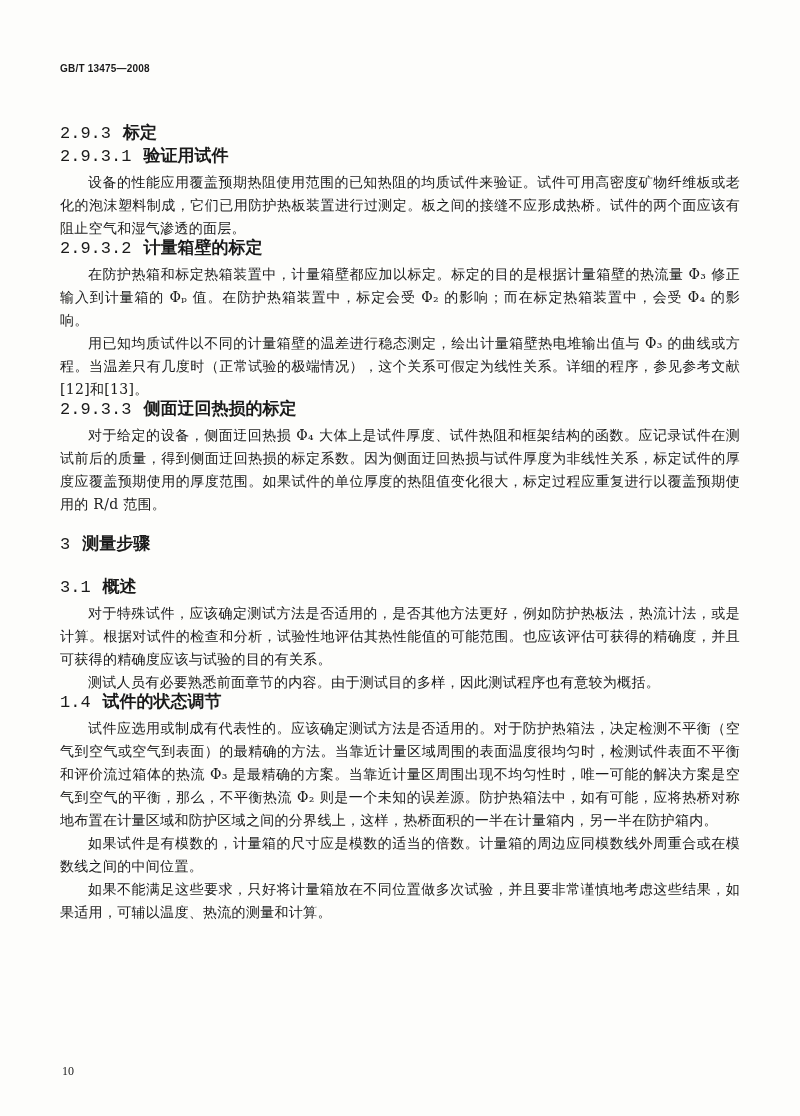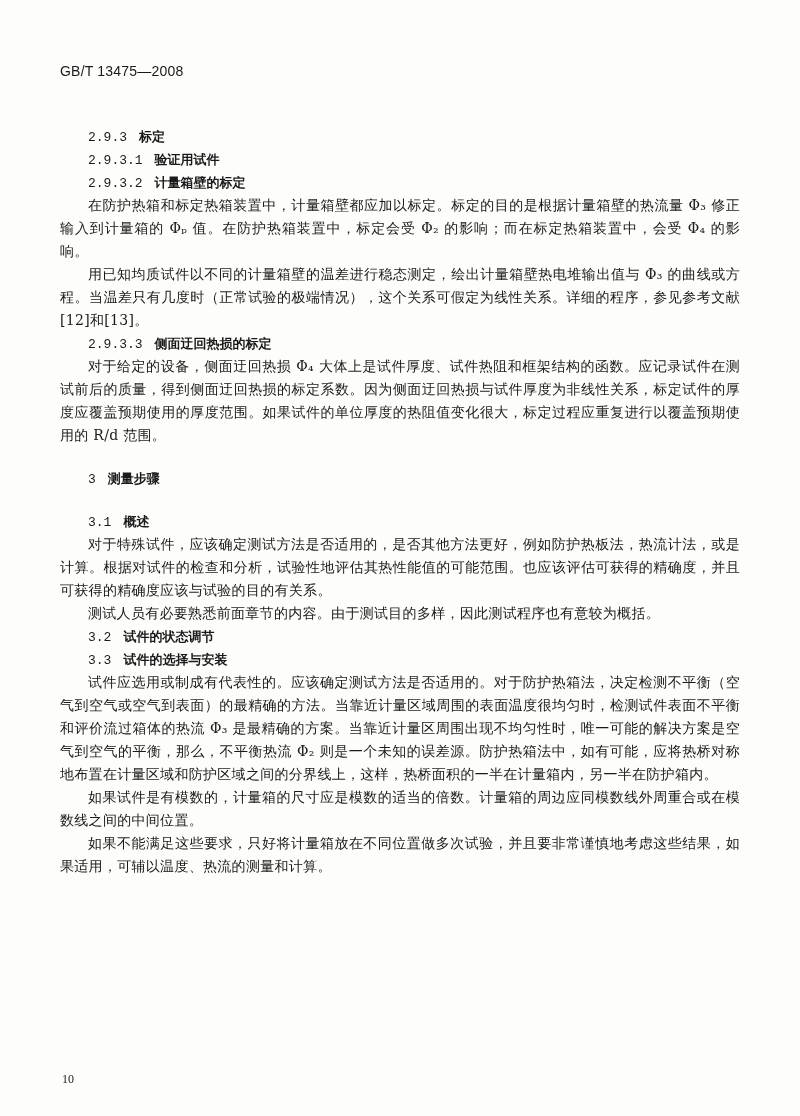--- a/index.html
+++ b/index.html
@@ -5,61 +5,60 @@
   html, body { margin: 0; padding: 0; background: #fdfdfb; }
   body {
     width: 800px; height: 1116px; position: relative; overflow: hidden;
     font-family: "DejaVu Serif", "Liberation Serif", serif;
     color: #1a1a1a;
   }
   .page { position: absolute; left: 0; top: 0; width: 800px; height: 1116px; }
   .std-code {
     position: absolute; left: 60px; top: 63px;
     font-family: "Liberation Sans", "DejaVu Sans", sans-serif;
-    font-weight: normal; font-size: 14px; letter-spacing: 0.2px;
+    font-weight: bold; font-size: 10px; letter-spacing: 0.2px;
   }
   .content { position: absolute; left: 60px; top: 125px; width: 680px; }
   .h {
     font-family: "DejaVu Sans", "Liberation Sans", sans-serif;
-    font-weight: bold; font-size: 13px; line-height: 23px; height: 23px;
+    font-weight: bold; font-size: 17px; line-height: 15px; height: 23px;
     white-space: nowrap;
-    margin-left: 28px;
   }
   .h .num { display: inline-block; font-weight: normal; font-family: "Liberation Mono", "DejaVu Sans Mono", monospace; margin-right: 12px; }
   .p {
     font-size: 14px; line-height: 23px; text-indent: 28px;
     text-align: justify; letter-spacing: 0.3px;
   }
   .gap { height: 20px; }
   .page-num {
     position: absolute; left: 62px; top: 1064px;
-    font-family: "Liberation Serif", serif; font-size: 12px; margin-top: 8px;
+    font-family: "Liberation Serif", serif; font-size: 12px;
   }
 </style>
 </head>
 <body>
 
 <div class="page">
   <div class="std-code">GB/T 13475—2008</div>
 
   <div class="content">
     <div class="h"><span class="num">2.9.3</span><span>标定</span></div>
     <div class="h"><span class="num">2.9.3.1</span><span>验证用试件</span></div>
+    <div class="p">设备的性能应用覆盖预期热阻使用范围的已知热阻的均质试件来验证。试件可用高密度矿物纤维板或老化的泡沫塑料制成，它们已用防护热板装置进行过测定。板之间的接缝不应形成热桥。试件的两个面应该有阻止空气和湿气渗透的面层。</div>
     <div class="h"><span class="num">2.9.3.2</span><span>计量箱壁的标定</span></div>
     <div class="p">在防护热箱和标定热箱装置中，计量箱壁都应加以标定。标定的目的是根据计量箱壁的热流量 Φ₃ 修正输入到计量箱的 Φₚ 值。在防护热箱装置中，标定会受 Φ₂ 的影响；而在标定热箱装置中，会受 Φ₄ 的影响。</div>
     <div class="p">用已知均质试件以不同的计量箱壁的温差进行稳态测定，绘出计量箱壁热电堆输出值与 Φ₃ 的曲线或方程。当温差只有几度时（正常试验的极端情况），这个关系可假定为线性关系。详细的程序，参见参考文献[12]和[13]。</div>
     <div class="h"><span class="num">2.9.3.3</span><span>侧面迂回热损的标定</span></div>
     <div class="p">对于给定的设备，侧面迂回热损 Φ₄ 大体上是试件厚度、试件热阻和框架结构的函数。应记录试件在测试前后的质量，得到侧面迂回热损的标定系数。因为侧面迂回热损与试件厚度为非线性关系，标定试件的厚度应覆盖预期使用的厚度范围。如果试件的单位厚度的热阻值变化很大，标定过程应重复进行以覆盖预期使用的 R/d 范围。</div>
     <div class="gap"></div>
     <div class="h"><span class="num">3</span><span>测量步骤</span></div>
     <div class="gap"></div>
     <div class="h"><span class="num">3.1</span><span>概述</span></div>
     <div class="p">对于特殊试件，应该确定测试方法是否适用的，是否其他方法更好，例如防护热板法，热流计法，或是计算。根据对试件的检查和分析，试验性地评估其热性能值的可能范围。也应该评估可获得的精确度，并且可获得的精确度应该与试验的目的有关系。</div>
     <div class="p">测试人员有必要熟悉前面章节的内容。由于测试目的多样，因此测试程序也有意较为概括。</div>
-    <div class="h"><span class="num">3.2</span><span>试件的状态调节</span></div>
-    <div class="h"><span class="num">3.3</span><span>试件的选择与安装</span></div>
+    <div class="h"><span class="num">1.4</span><span>试件的状态调节</span></div>
     <div class="p">试件应选用或制成有代表性的。应该确定测试方法是否适用的。对于防护热箱法，决定检测不平衡（空气到空气或空气到表面）的最精确的方法。当靠近计量区域周围的表面温度很均匀时，检测试件表面不平衡和评价流过箱体的热流 Φ₃ 是最精确的方案。当靠近计量区周围出现不均匀性时，唯一可能的解决方案是空气到空气的平衡，那么，不平衡热流 Φ₂ 则是一个未知的误差源。防护热箱法中，如有可能，应将热桥对称地布置在计量区域和防护区域之间的分界线上，这样，热桥面积的一半在计量箱内，另一半在防护箱内。</div>
     <div class="p">如果试件是有模数的，计量箱的尺寸应是模数的适当的倍数。计量箱的周边应同模数线外周重合或在模数线之间的中间位置。</div>
     <div class="p">如果不能满足这些要求，只好将计量箱放在不同位置做多次试验，并且要非常谨慎地考虑这些结果，如果适用，可辅以温度、热流的测量和计算。</div>
   </div>
 
   <div class="page-num">10</div>
 </div>
 
 </body></html>

